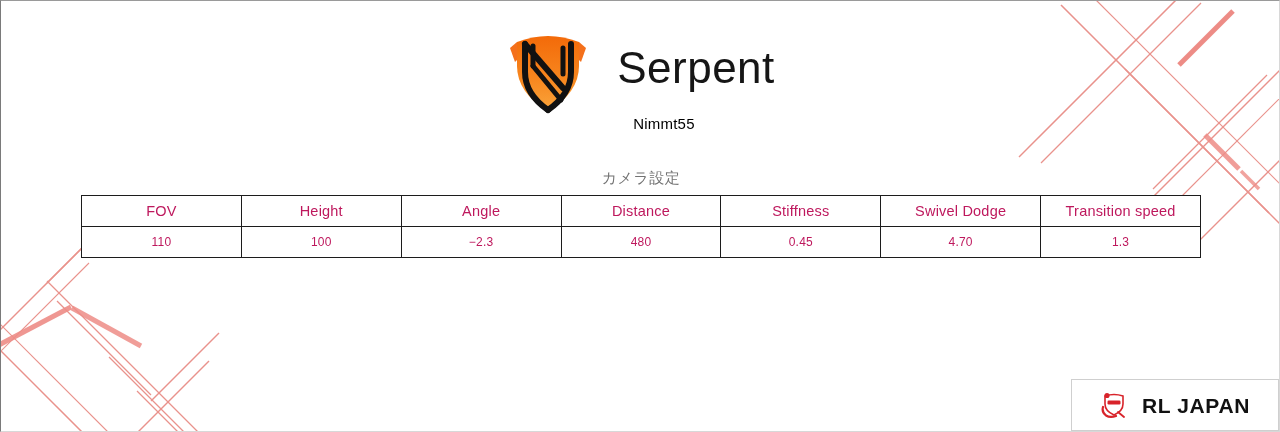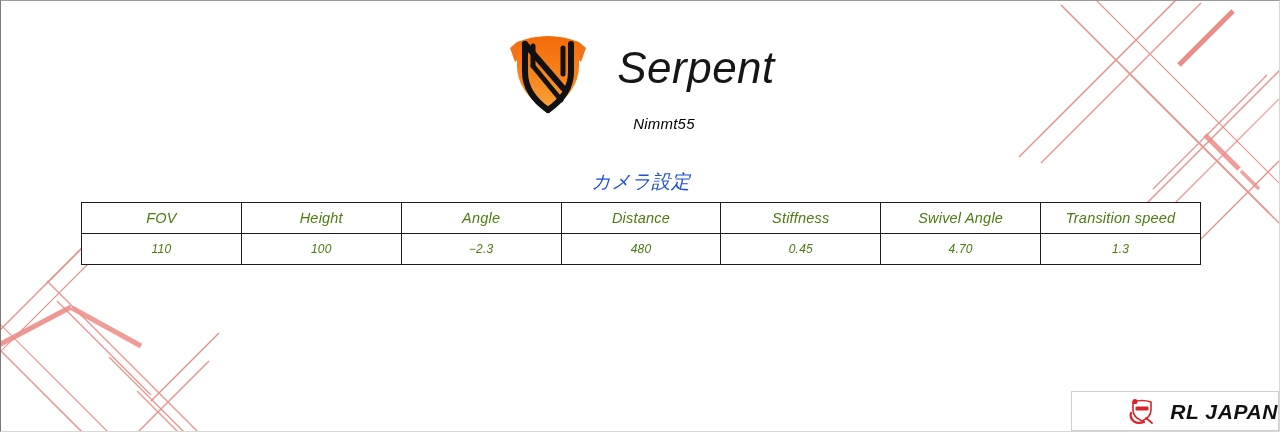--- a/index.html
+++ b/index.html
@@ -14,21 +14,20 @@
     position: relative;
     width: 1280px;
     height: 432px;
     background: #ffffff;
     overflow: hidden;
     border-top: 1px solid #9a9a9a;
     border-left: 1px solid #7a7a7a;
     border-right: 1px solid #d8d8d8;
     border-bottom: 1px solid #d8d8d8;
     box-sizing: border-box;
-    font-style: italic;
   }
 
   
   .decor {
     position: absolute;
     inset: 0;
     pointer-events: none;
     z-index: 0;
   }
   .decor svg { display: block; }
@@ -72,61 +71,61 @@
     letter-spacing: 0.2px;
   }
 
   
   .section {
     position: absolute;
     z-index: 2;
   }
   .section-title {
     text-align: center;
-    font-size: 19px;
-    color: #1d4ed8;
+    font-size: 15px;
+    color: #737373;
     margin-bottom: 7px;
     letter-spacing: 0.5px;
   }
   table.settings {
     border-collapse: collapse;
     table-layout: fixed;
     width: 100%;
     background: #ffffff;
   }
   table.settings td {
     border: 1px solid #1c1c1c;
     text-align: center;
     font-size: 14.5px;
-    color: #4d7c0f;
+    color: #be185d;
     height: 30px;
     padding: 0 4px;
     letter-spacing: 0.2px;
     white-space: nowrap;
     overflow: hidden;
   }
   table.settings tr.head td { font-size: 14.5px; }
   table.settings tr.vals td { font-size: 12px; }
 
   #camera-section { left: 80px; top: 168px; width: 1120px; }
   #deadzone-section { left: 240px; top: 286px; width: 800px; }
 
   
   .brand-badge {
     position: absolute;
     right: 0px;
     bottom: 0px;
     width: 208px;
-    height: 40px;
+    height: 52px;
     background: #ffffff;
     border: 1px solid #cfcfcf;
     box-sizing: border-box;
     display: flex;
     align-items: center;
-    justify-content: flex-end;
+    justify-content: center;
     gap: 14px;
     z-index: 5;
   }
   .brand-emblem { width: 28px; height: 26px; flex: none; }
   .brand-text {
     font-size: 21px;
     font-weight: bold;
     color: #111111;
     letter-spacing: 0.6px;
     line-height: 1;
@@ -211,21 +210,21 @@
   <div class="section" id="camera-section">
     <div class="section-title">カメラ設定</div>
     <table class="settings">
       <tbody>
         <tr class="head">
           <td>FOV</td>
           <td>Height</td>
           <td>Angle</td>
           <td>Distance</td>
           <td>Stiffness</td>
-          <td>Swivel Angle</td>
+          <td>Swivel Dodge</td>
           <td>Transition speed</td>
         </tr>
         <tr class="vals">
           <td>110</td>
           <td>100</td>
           <td>−2.3</td>
           <td>480</td>
           <td>0.45</td>
           <td>4.70</td>
           <td>1.3</td>

